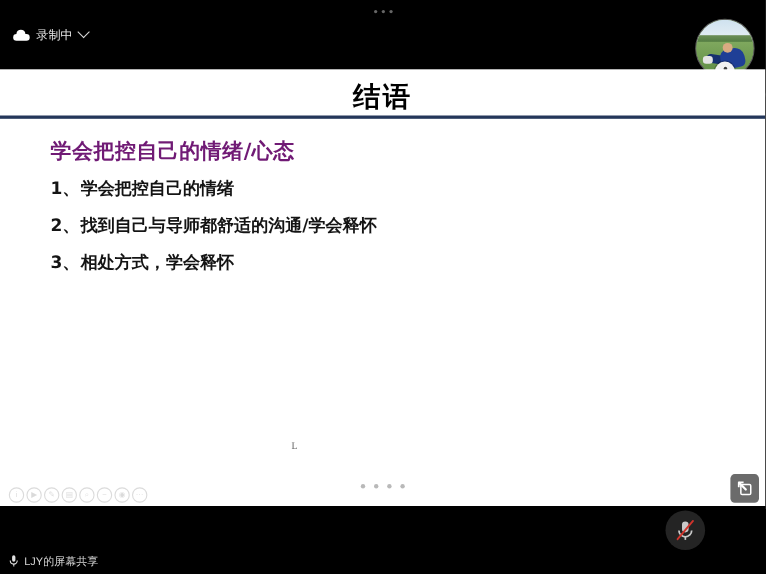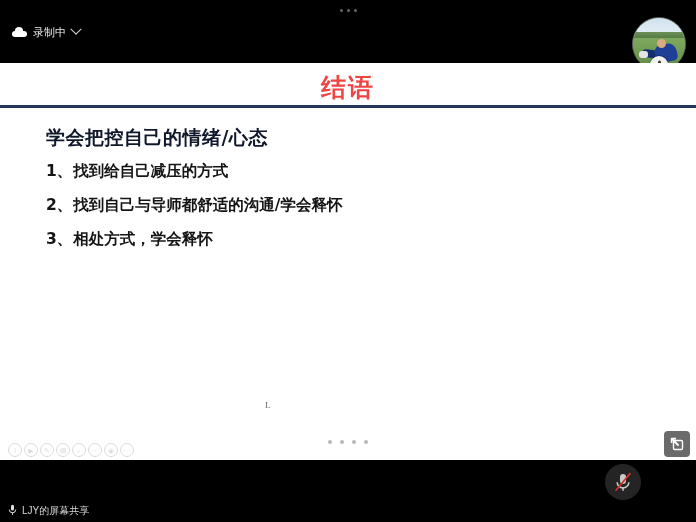--- a/index.html
+++ b/index.html
@@ -172,39 +172,39 @@
     height: 397px;
     background: #ffffff;
     overflow: hidden;
   }
   #slide-title {
     position: absolute;
     left: 0;
     top: 8px;
     width: 100%;
     text-align: center;
-    color: #ef4444;
+    color: #000000;
     font-size: 25px;
     font-weight: bold;
     letter-spacing: 2px;
     font-family: "DejaVu Sans", "Liberation Sans", sans-serif;
   }
   #title-rule {
     position: absolute;
     left: 0;
     top: 42px;
     width: 100%;
     height: 3px;
     background: #24375a;
   }
   #red-heading {
     position: absolute;
     left: 46px;
     top: 62px;
-    color: #0f172a;
+    color: #701a75;
     font-size: 19px;
     font-weight: bold;
     letter-spacing: 0.5px;
     font-family: "DejaVu Sans", "Liberation Sans", sans-serif;
   }
   #bullet-list {
     position: absolute;
     left: 46px;
     top: 98px;
     width: 600px;
@@ -358,21 +358,21 @@
   <div id="slide">
 
     <div id="slide-title">结语</div>
     <div id="title-rule"></div>
 
     <div id="red-heading">学会把控自己的情绪/心态</div>
 
     <div id="bullet-list">
       <div class="bullet-row">
         <span class="bullet-num">1、</span>
-        <span class="bullet-text">找到给自己减压的方式</span>
+        <span class="bullet-text">学会把控自己的情绪</span>
       </div>
       <div class="bullet-row">
         <span class="bullet-num">2、</span>
         <span class="bullet-text">找到自己与导师都舒适的沟通/学会释怀</span>
       </div>
       <div class="bullet-row">
         <span class="bullet-num">3、</span>
         <span class="bullet-text">相处方式，学会释怀</span>
       </div>
     </div>

